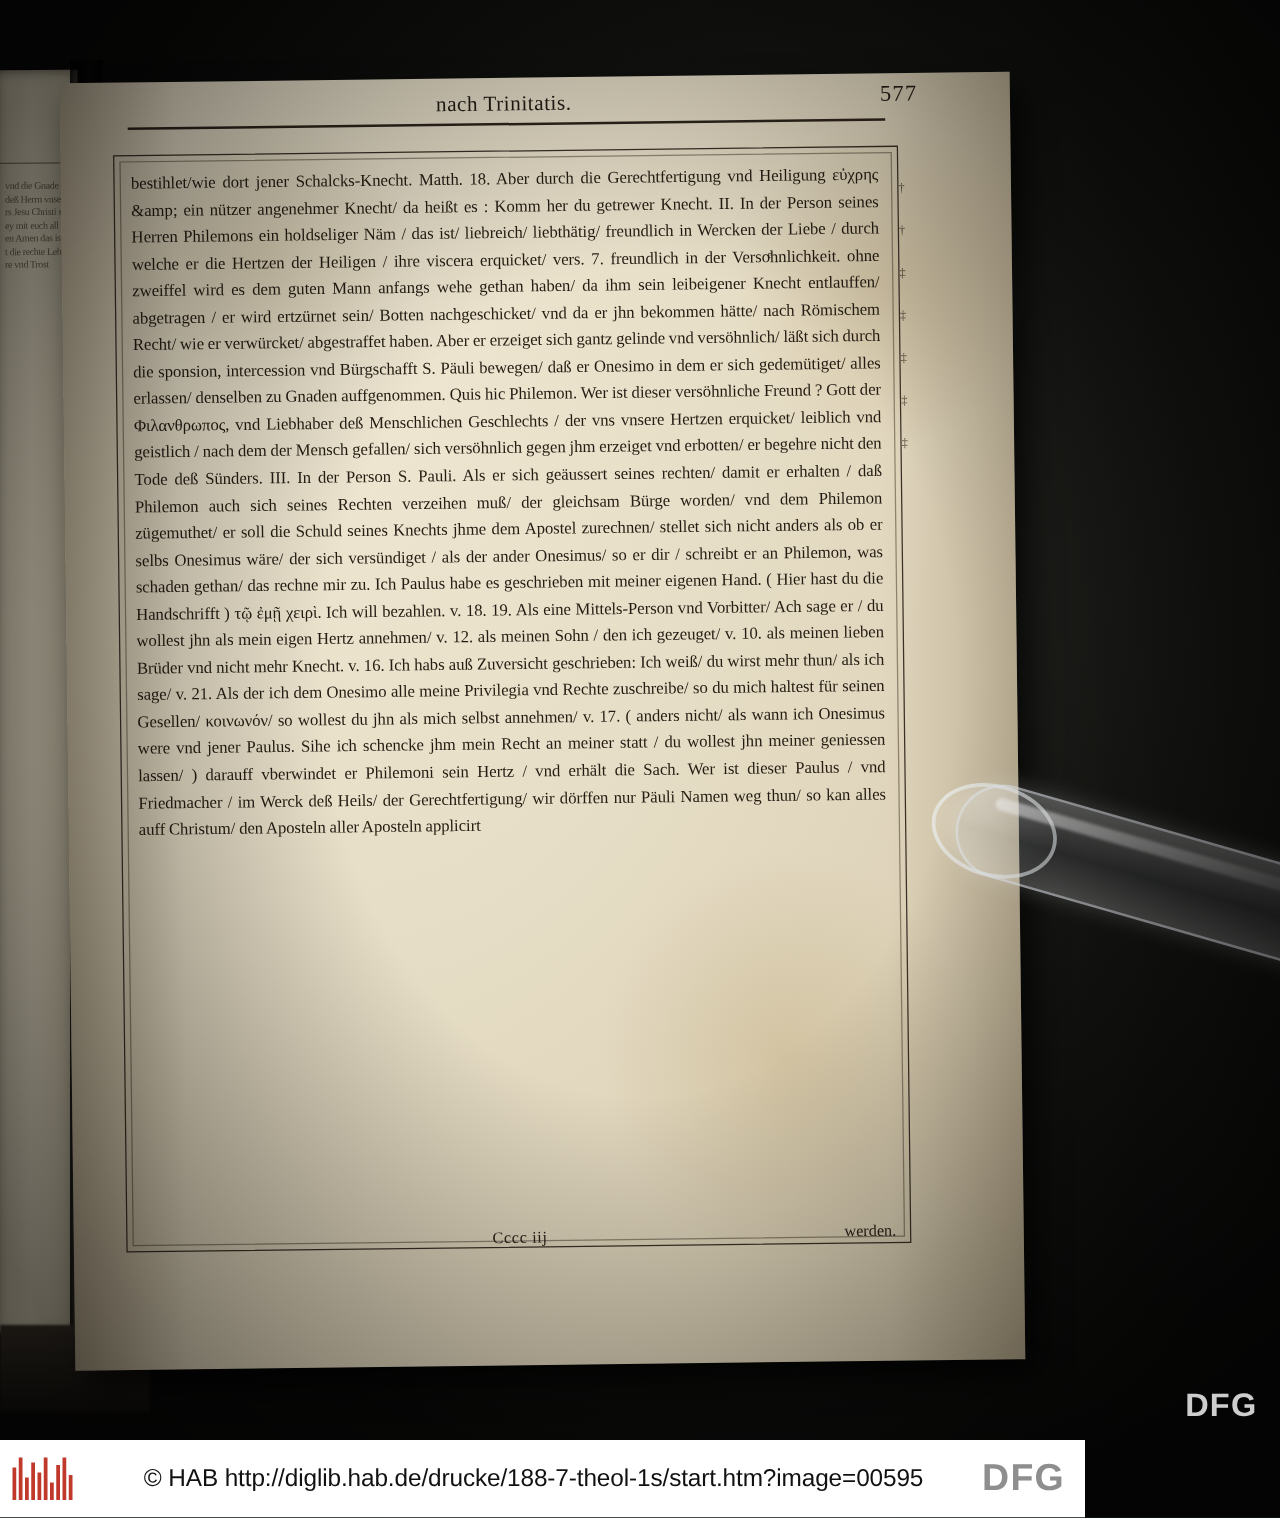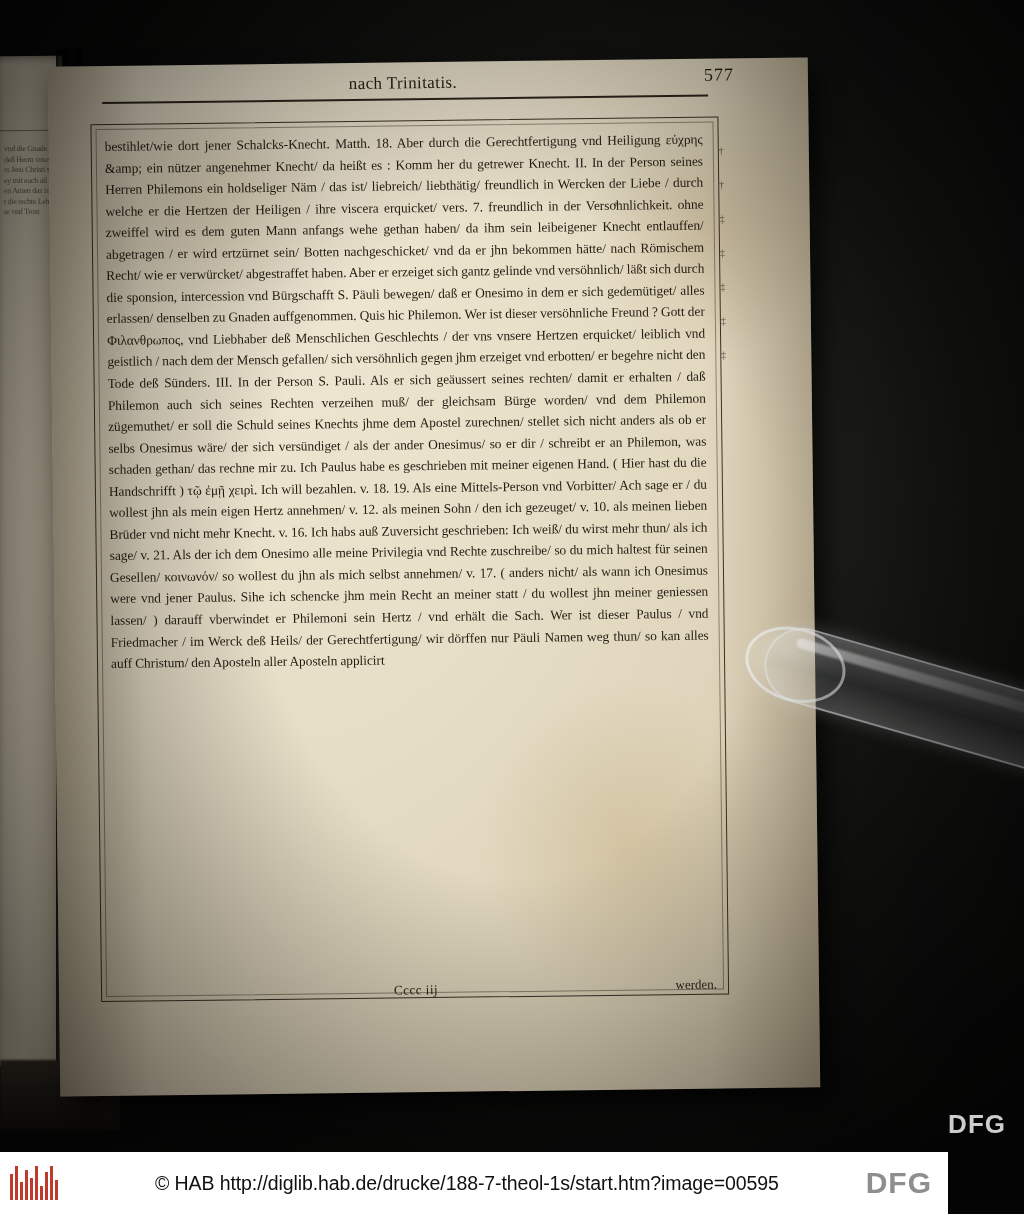--- a/index.html
+++ b/index.html
@@ -241,21 +241,21 @@
     width: 250px; height: 10px;
     border-radius: 6px;
     background: linear-gradient(90deg, rgba(255,255,255,0.55), rgba(255,255,255,0.12));
     filter: blur(1.2px);
   }
 
   
   .footer {
     position: absolute;
     left: 0; bottom: 0;
-    width: 948px; height: 62px;
+    width: 868px; height: 62px;
     background: #ffffff;
     display: flex;
     align-items: center;
   }
   .footer .barcode {
     margin-left: 10px;
     width: 58px; height: 34px;
     display: flex;
     align-items: flex-end;
     gap: 2px;

